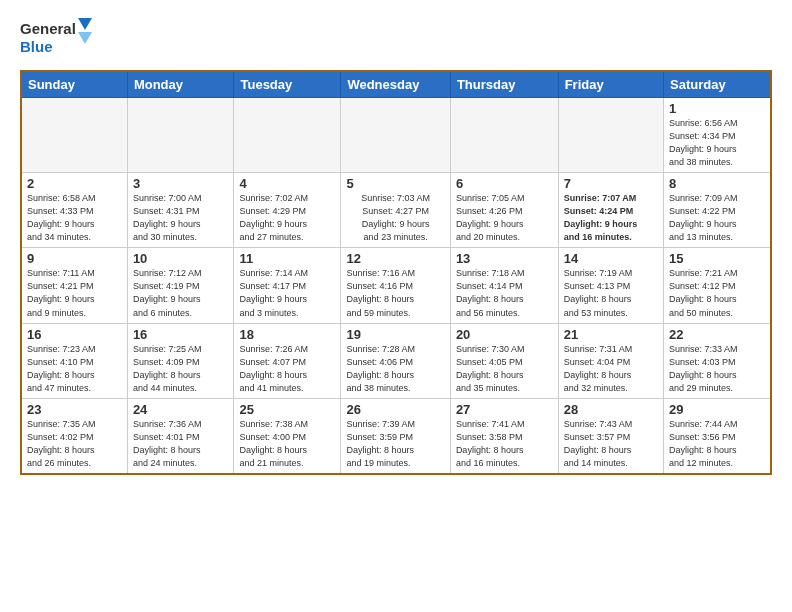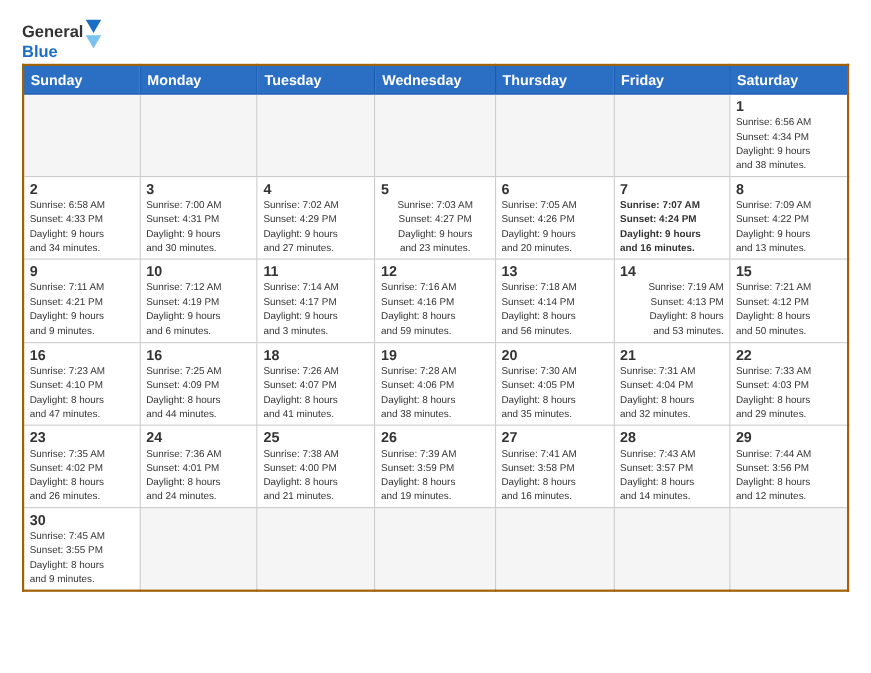--- a/index.html
+++ b/index.html
@@ -13,21 +13,21 @@
     .page {
       width: 792px;
       min-height: 612px;
       background: #fff;
       padding: 16px 20px 10px 20px;
     }
     .header {
       display: flex;
       justify-content: space-between;
       align-items: flex-start;
-      margin-bottom: 0;
+      margin-bottom: 12px;
     }
     .logo-container {
       display: flex;
       align-items: center;
       gap: 4px;
     }
     .title-block {
       text-align: right;
     }
     .month-title {
@@ -217,21 +217,21 @@
           </td>
           <td>
             <span class="day-number">13</span>
             <div class="day-info" style="white-space: pre-line;">Sunrise: 7:18 AM
 Sunset: 4:14 PM
 Daylight: 8 hours
 and 56 minutes.</div>
           </td>
           <td>
             <span class="day-number">14</span>
-            <div class="day-info" style="white-space: pre-line; text-align: right;">Sunrise: 7:19 AM
+            <div class="day-info" style="white-space: pre-line;">Sunrise: 7:19 AM
 Sunset: 4:13 PM
 Daylight: 8 hours
 and 53 minutes.</div>
           </td>
           <td>
             <span class="day-number">15</span>
             <div class="day-info" style="white-space: pre-line;">Sunrise: 7:21 AM
 Sunset: 4:12 PM
 Daylight: 8 hours
 and 50 minutes.</div>
@@ -332,30 +332,15 @@
 and 14 minutes.</div>
           </td>
           <td>
             <span class="day-number">29</span>
             <div class="day-info" style="white-space: pre-line;">Sunrise: 7:44 AM
 Sunset: 3:56 PM
 Daylight: 8 hours
 and 12 minutes.</div>
           </td>
         </tr>
-        <tr class="last-row">
-          <td class="has-data">
-            <span class="day-number">30</span>
-            <div class="day-info" style="white-space: pre-line;">Sunrise: 7:45 AM
-Sunset: 3:55 PM
-Daylight: 8 hours
-and 9 minutes.</div>
-          </td>
-          <td class="empty"></td>
-          <td class="empty"></td>
-          <td class="empty"></td>
-          <td class="empty"></td>
-          <td class="empty"></td>
-          <td class="empty"></td>
-        </tr>
       </tbody>
   </table>
 </div>
 
 </body></html>

